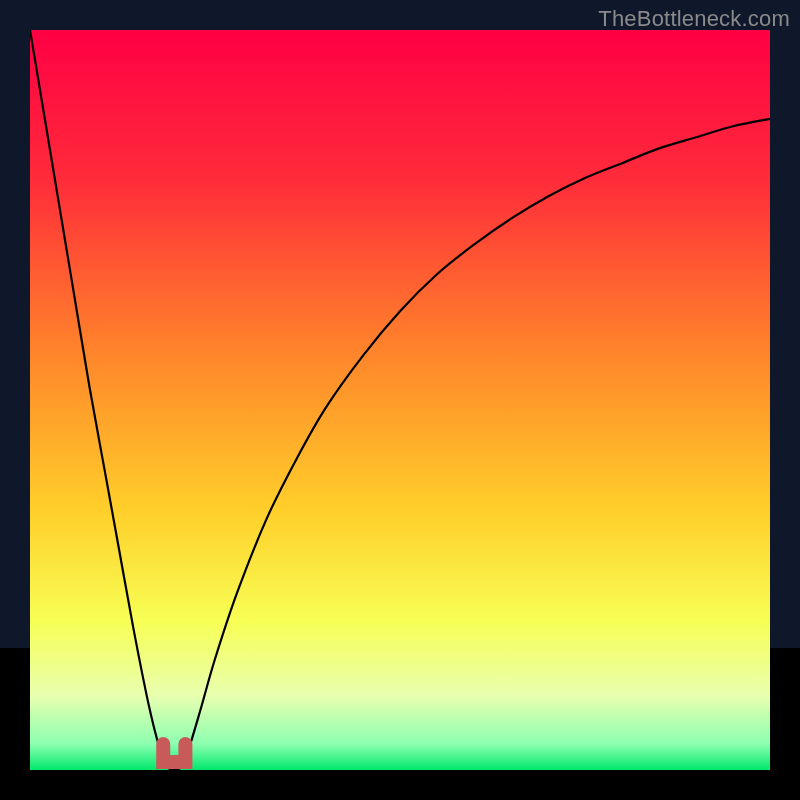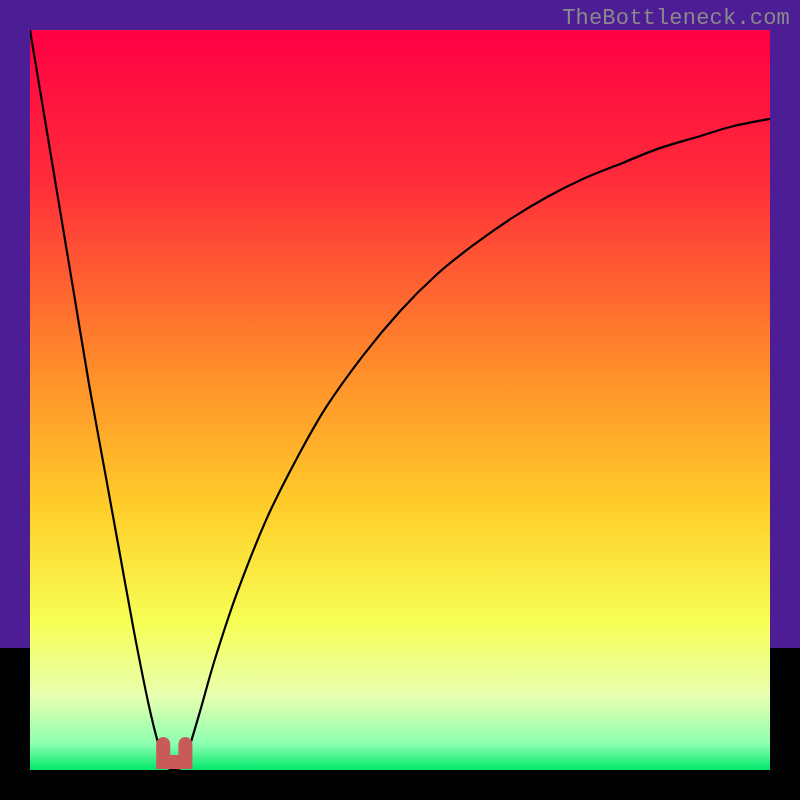--- a/index.html
+++ b/index.html
@@ -8,22 +8,21 @@
     width: 800px;
     height: 800px;
     overflow: hidden;
     background: #000;
     font-family: Arial, Helvetica, sans-serif;
   }
   .frame {
     position: absolute;
     left: 0; top: 0;
     width: 800px; height: 648px;
-    background: #4c1d95;
-    font-family: Liberation Mono, monospace;
+    background: #0f172a;
   }
   .plot {
     position: absolute;
     left: 30px;
     top: 30px;
     width: 740px;
     height: 740px;
     overflow: hidden;
   }
   .gradient {

